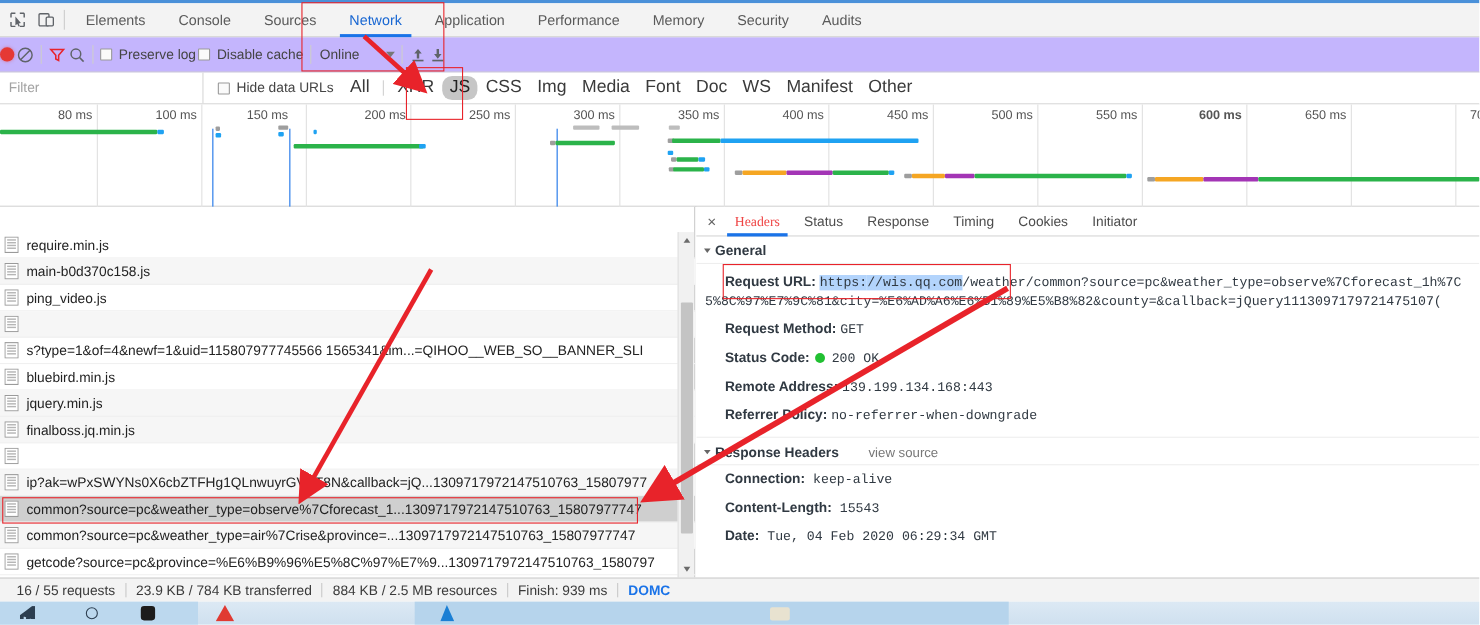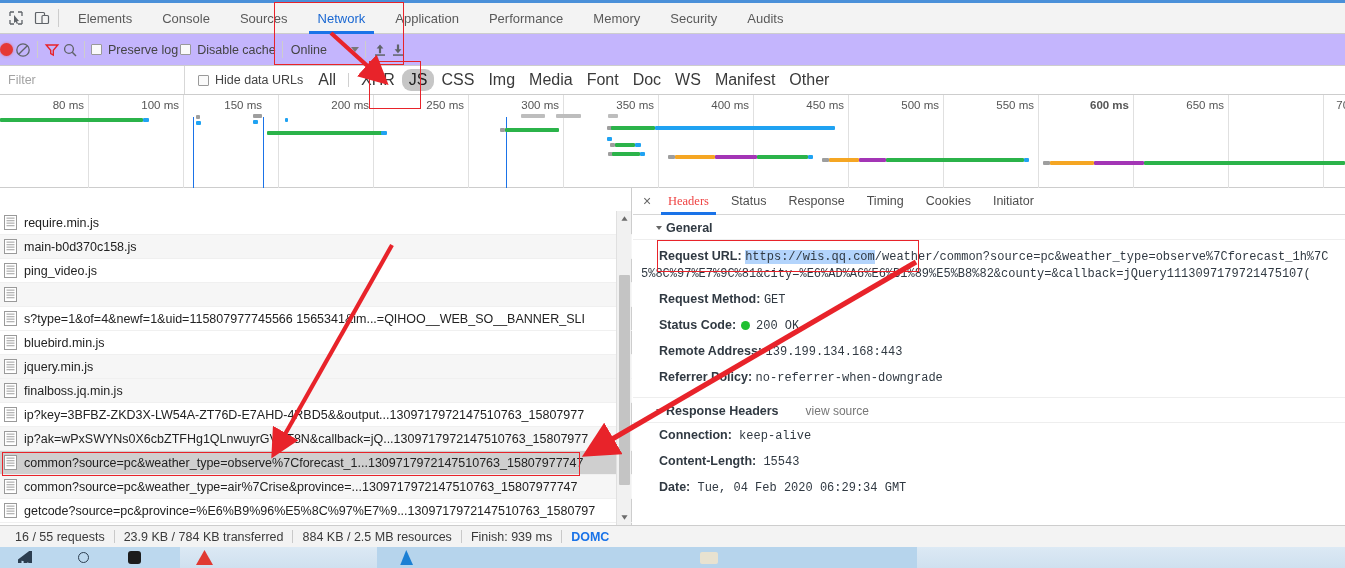--- a/index.html
+++ b/index.html
@@ -89,21 +89,21 @@
   .vs-thumb { position:absolute; left:2px; width:11px; background:#c4c4c4; border-radius:1px; }
 
   
   .rightpanel { position:absolute; left:633px; top:188px; width:712px; height:337px; background:#fff; }
   .rp-tabs { height:27px; border-bottom:1px solid #d6d6d6; display:flex; align-items:center; padding-left:4px; }
   .closex { width:20px; text-align:center; font-size:14px; color:#666; cursor:default; }
   .rtab { padding:0 11px; height:27px; line-height:27px; font-size:12.5px; color:#4d4d4d; position:relative; white-space:nowrap; cursor:default; }
   .rtab.active { color:#ef4444;font-family:Liberation Serif, serif; }
   .rtab.active:after { content:""; position:absolute; left:4px; right:4px; bottom:0; height:2.5px; background:#1a73e8; }
   .rp-body { position:absolute; left:0; top:27px; width:712px; height:310px; overflow:hidden; }
-  .section-hdr { display:flex; align-items:center; gap:5px; padding:6px 0 4px 24px; font-size:12.5px; font-weight:bold; color:#303942; border-bottom:1px solid #eee; }
+  .section-hdr { display:flex; align-items:center; gap:5px; padding:6px 0 4px 8px; font-size:12.5px; font-weight:bold; color:#303942; border-bottom:1px solid #eee; }
   .tri { width:0;height:0;border-left:4px solid #666;border-top:3.5px solid transparent;border-bottom:3.5px solid transparent; transform:rotate(90deg); }
   .viewsrc { font-weight:normal; color:#777; margin-left:22px; font-size:12px; }
   .hrow { padding:4px 0 4px 26px; font-size:12.5px; line-height:17px; }
   .hk { font-weight:bold; color:#303942; }
   .hv { font-family:"Liberation Mono", monospace; font-size:12px; color:#303942; }
   .hv-url { font-family:"Liberation Mono", monospace; font-size:12px; color:#303942; word-break:break-all; }
   .hl { background:#b3d4fc; }
   .statusdot { display:inline-block; width:9px;height:9px;border-radius:50%;background:#21c032; margin:0 3px -1px 1px; }
 
   
@@ -388,21 +388,20 @@
           <span class="rowtext">finalboss.jq.min.js</span>
         </div>
         <div class="row">
           <span class="fileicon"><svg viewBox="0 0 13 15" width="13" height="15">
               <rect x="0.5" y="0.5" width="12" height="14" fill="#fff" stroke="#9a9a9a"></rect>
               <rect x="2.5" y="2.5" width="8" height="1.3" fill="#b5b5b5"></rect>
               <rect x="2.5" y="5" width="8" height="1.3" fill="#b5b5b5"></rect>
               <rect x="2.5" y="7.5" width="8" height="1.3" fill="#b5b5b5"></rect>
               <rect x="2.5" y="10" width="8" height="1.3" fill="#b5b5b5"></rect>
             </svg></span>
-          <span class="rowtext">ip?key=3BFBZ-ZKD3X-LW54A-ZT76D-E7AHD-4RBD5&amp;&amp;output...1309717972147510763_15807977</span>
         </div>
         <div class="row odd">
           <span class="fileicon"><svg viewBox="0 0 13 15" width="13" height="15">
               <rect x="0.5" y="0.5" width="12" height="14" fill="#fff" stroke="#9a9a9a"></rect>
               <rect x="2.5" y="2.5" width="8" height="1.3" fill="#b5b5b5"></rect>
               <rect x="2.5" y="5" width="8" height="1.3" fill="#b5b5b5"></rect>
               <rect x="2.5" y="7.5" width="8" height="1.3" fill="#b5b5b5"></rect>
               <rect x="2.5" y="10" width="8" height="1.3" fill="#b5b5b5"></rect>
             </svg></span>
           <span class="rowtext">ip?ak=wPxSWYNs0X6cbZTFHg1QLnwuyrGVYT8N&amp;callback=jQ...1309717972147510763_15807977</span>

